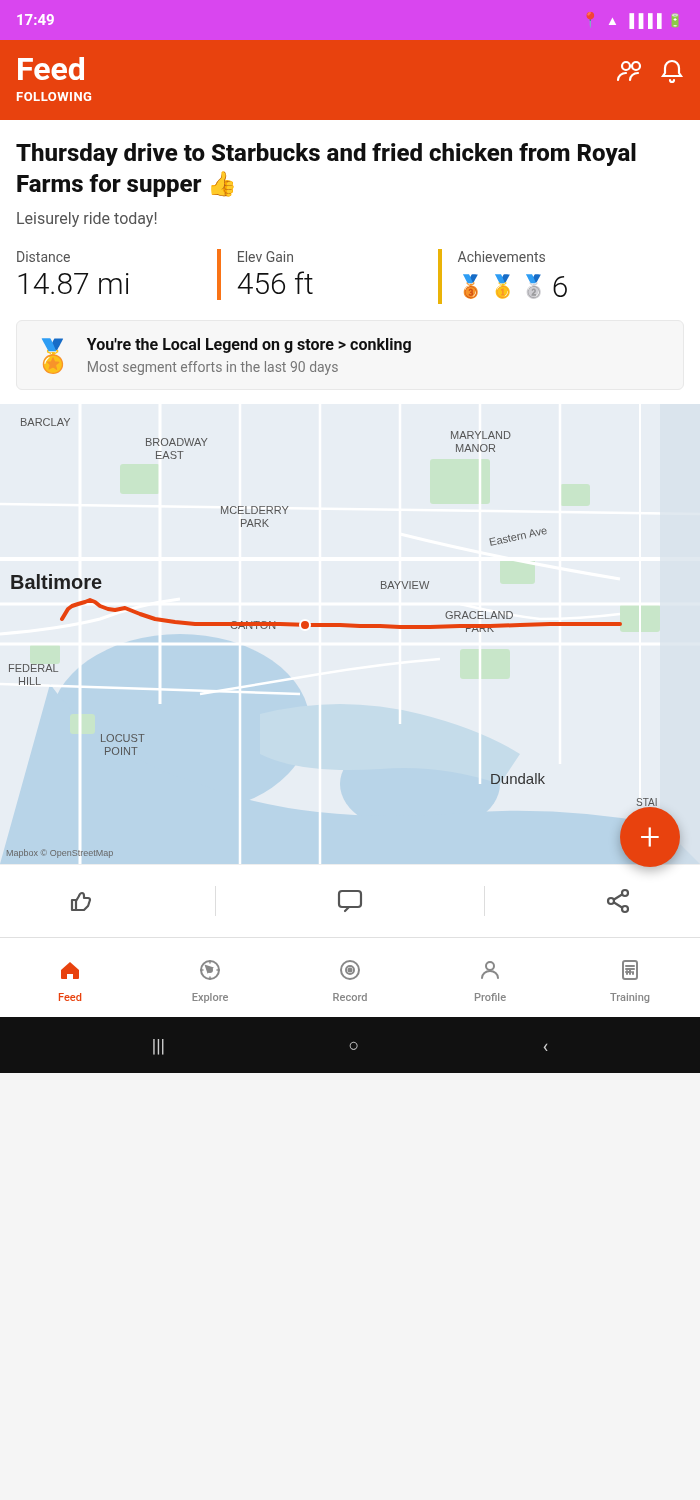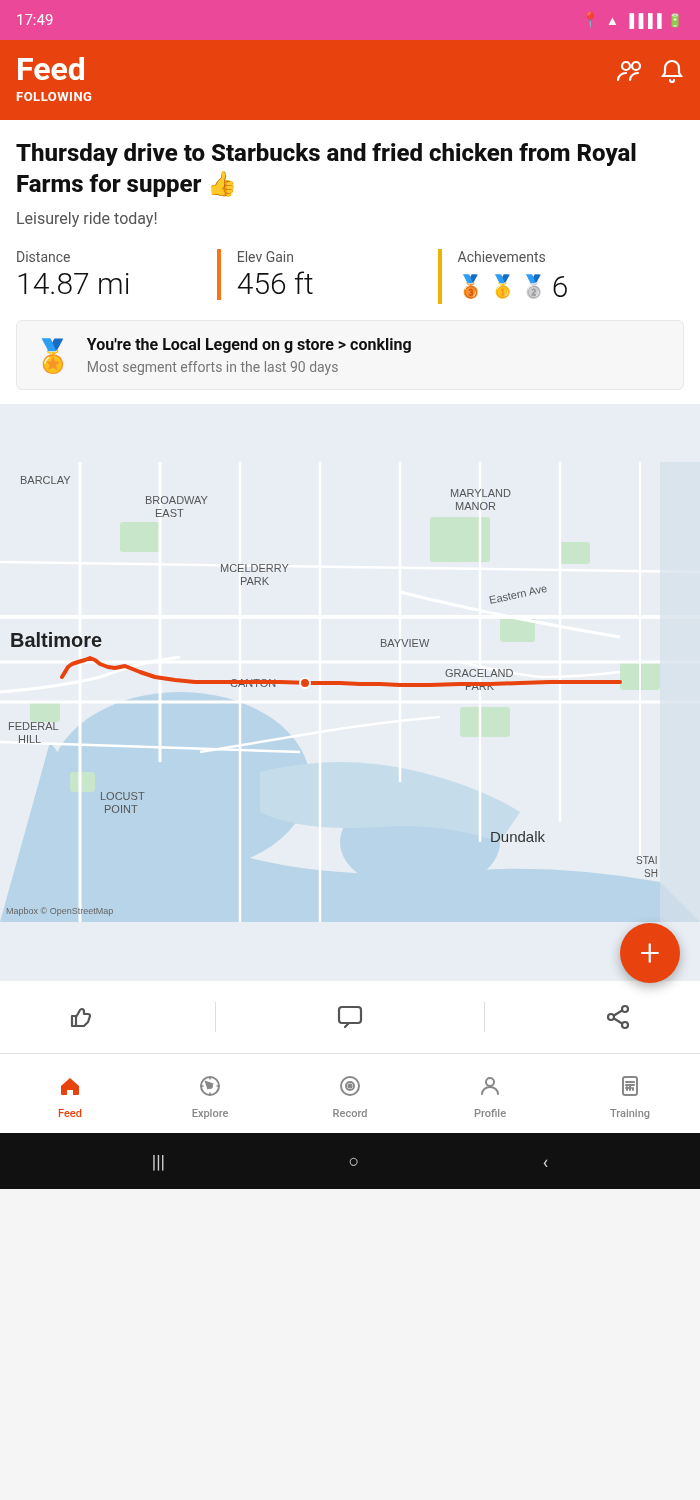--- a/index.html
+++ b/index.html
@@ -7,29 +7,29 @@
     body {
       width: 700px;
       min-height: 1500px;
       background: #f5f5f5;
       font-family: -apple-system, BlinkMacSystemFont, 'Segoe UI', Roboto, sans-serif;
       overflow-x: hidden;
     }
 
     
     .status-bar {
-      background: #ec4899;
+      background: #d946ef;
       color: white;
       height: 40px;
       display: flex;
       align-items: center;
       justify-content: space-between;
       padding: 16px 16px;
       font-size: 15px;
-      font-weight: 400;
+      font-weight: 700;
     }
     .status-icons {
       display: flex;
       align-items: center;
       gap: 6px;
     }
 
     
     .header {
       background: #e8420e;
@@ -154,21 +154,21 @@
     }
     .legend-desc {
       font-size: 14px;
       color: #777;
       margin-top: 4px;
     }
 
     
     .map-container {
       width: 100%;
-      height: 576px;
+      height: 460px;
       background: #e8eef4;
       position: relative;
       overflow: hidden;
     }
 
     
     .map-svg {
       width: 100%;
       height: 100%;
     }

